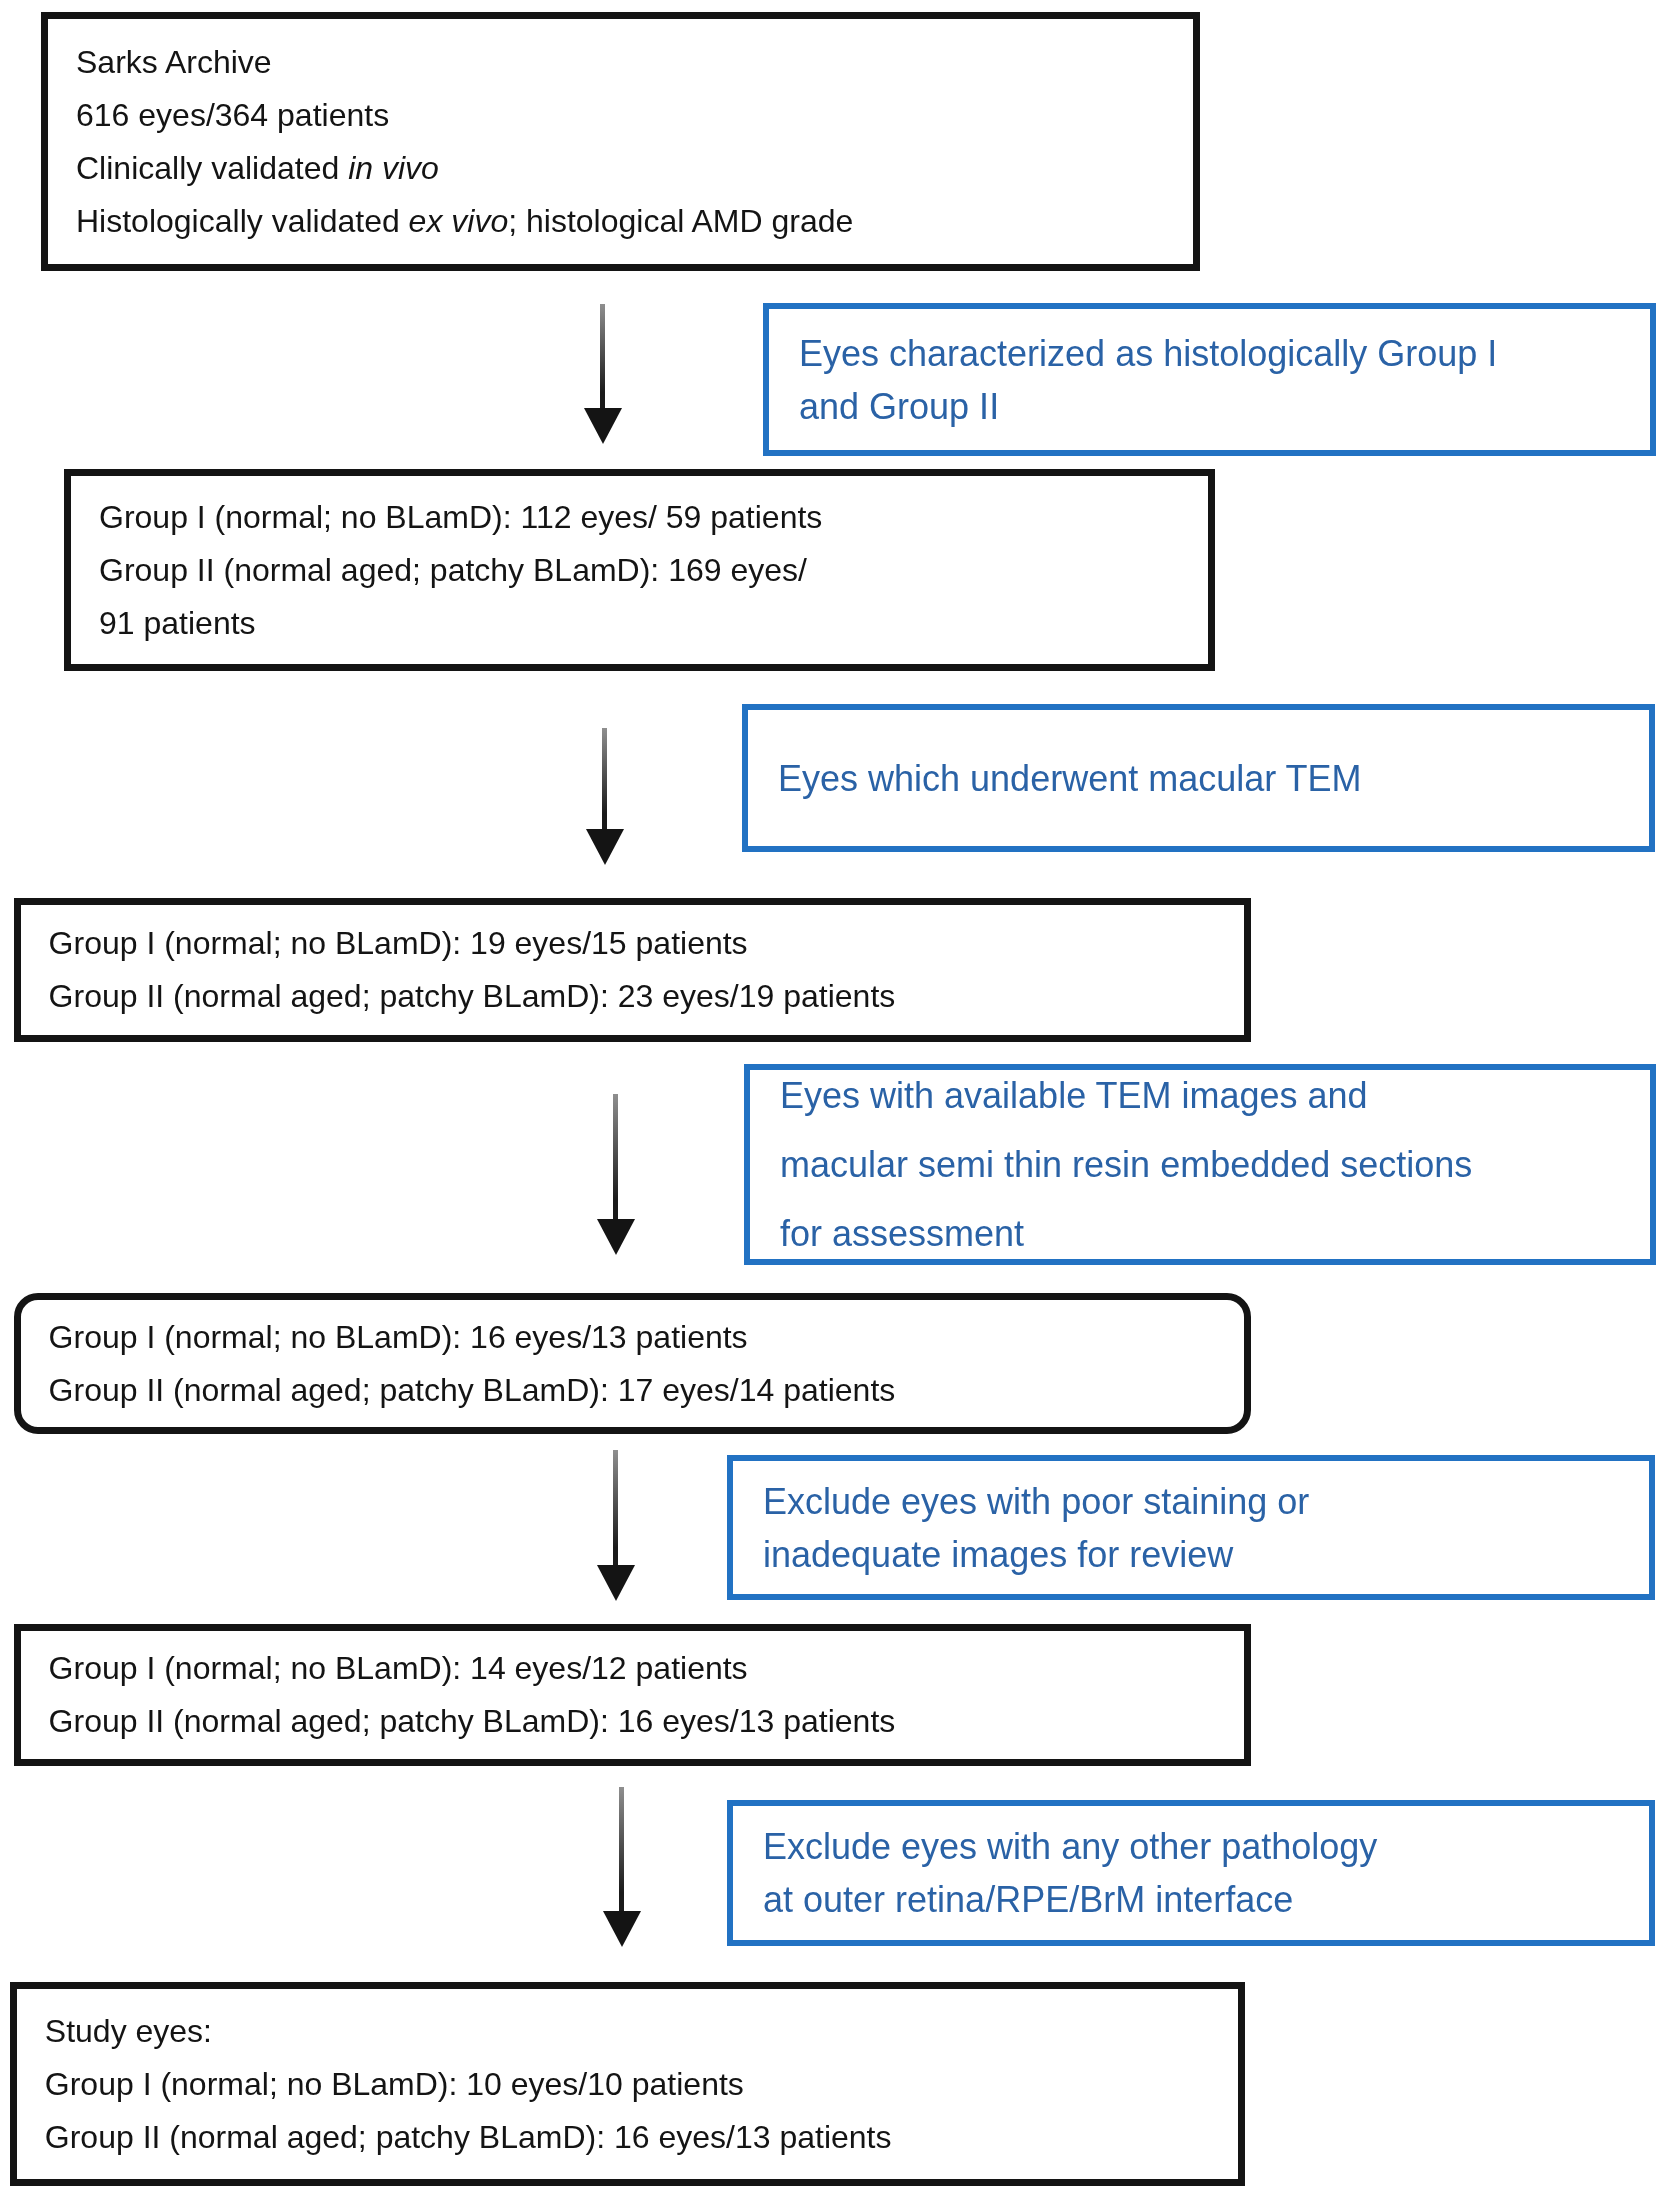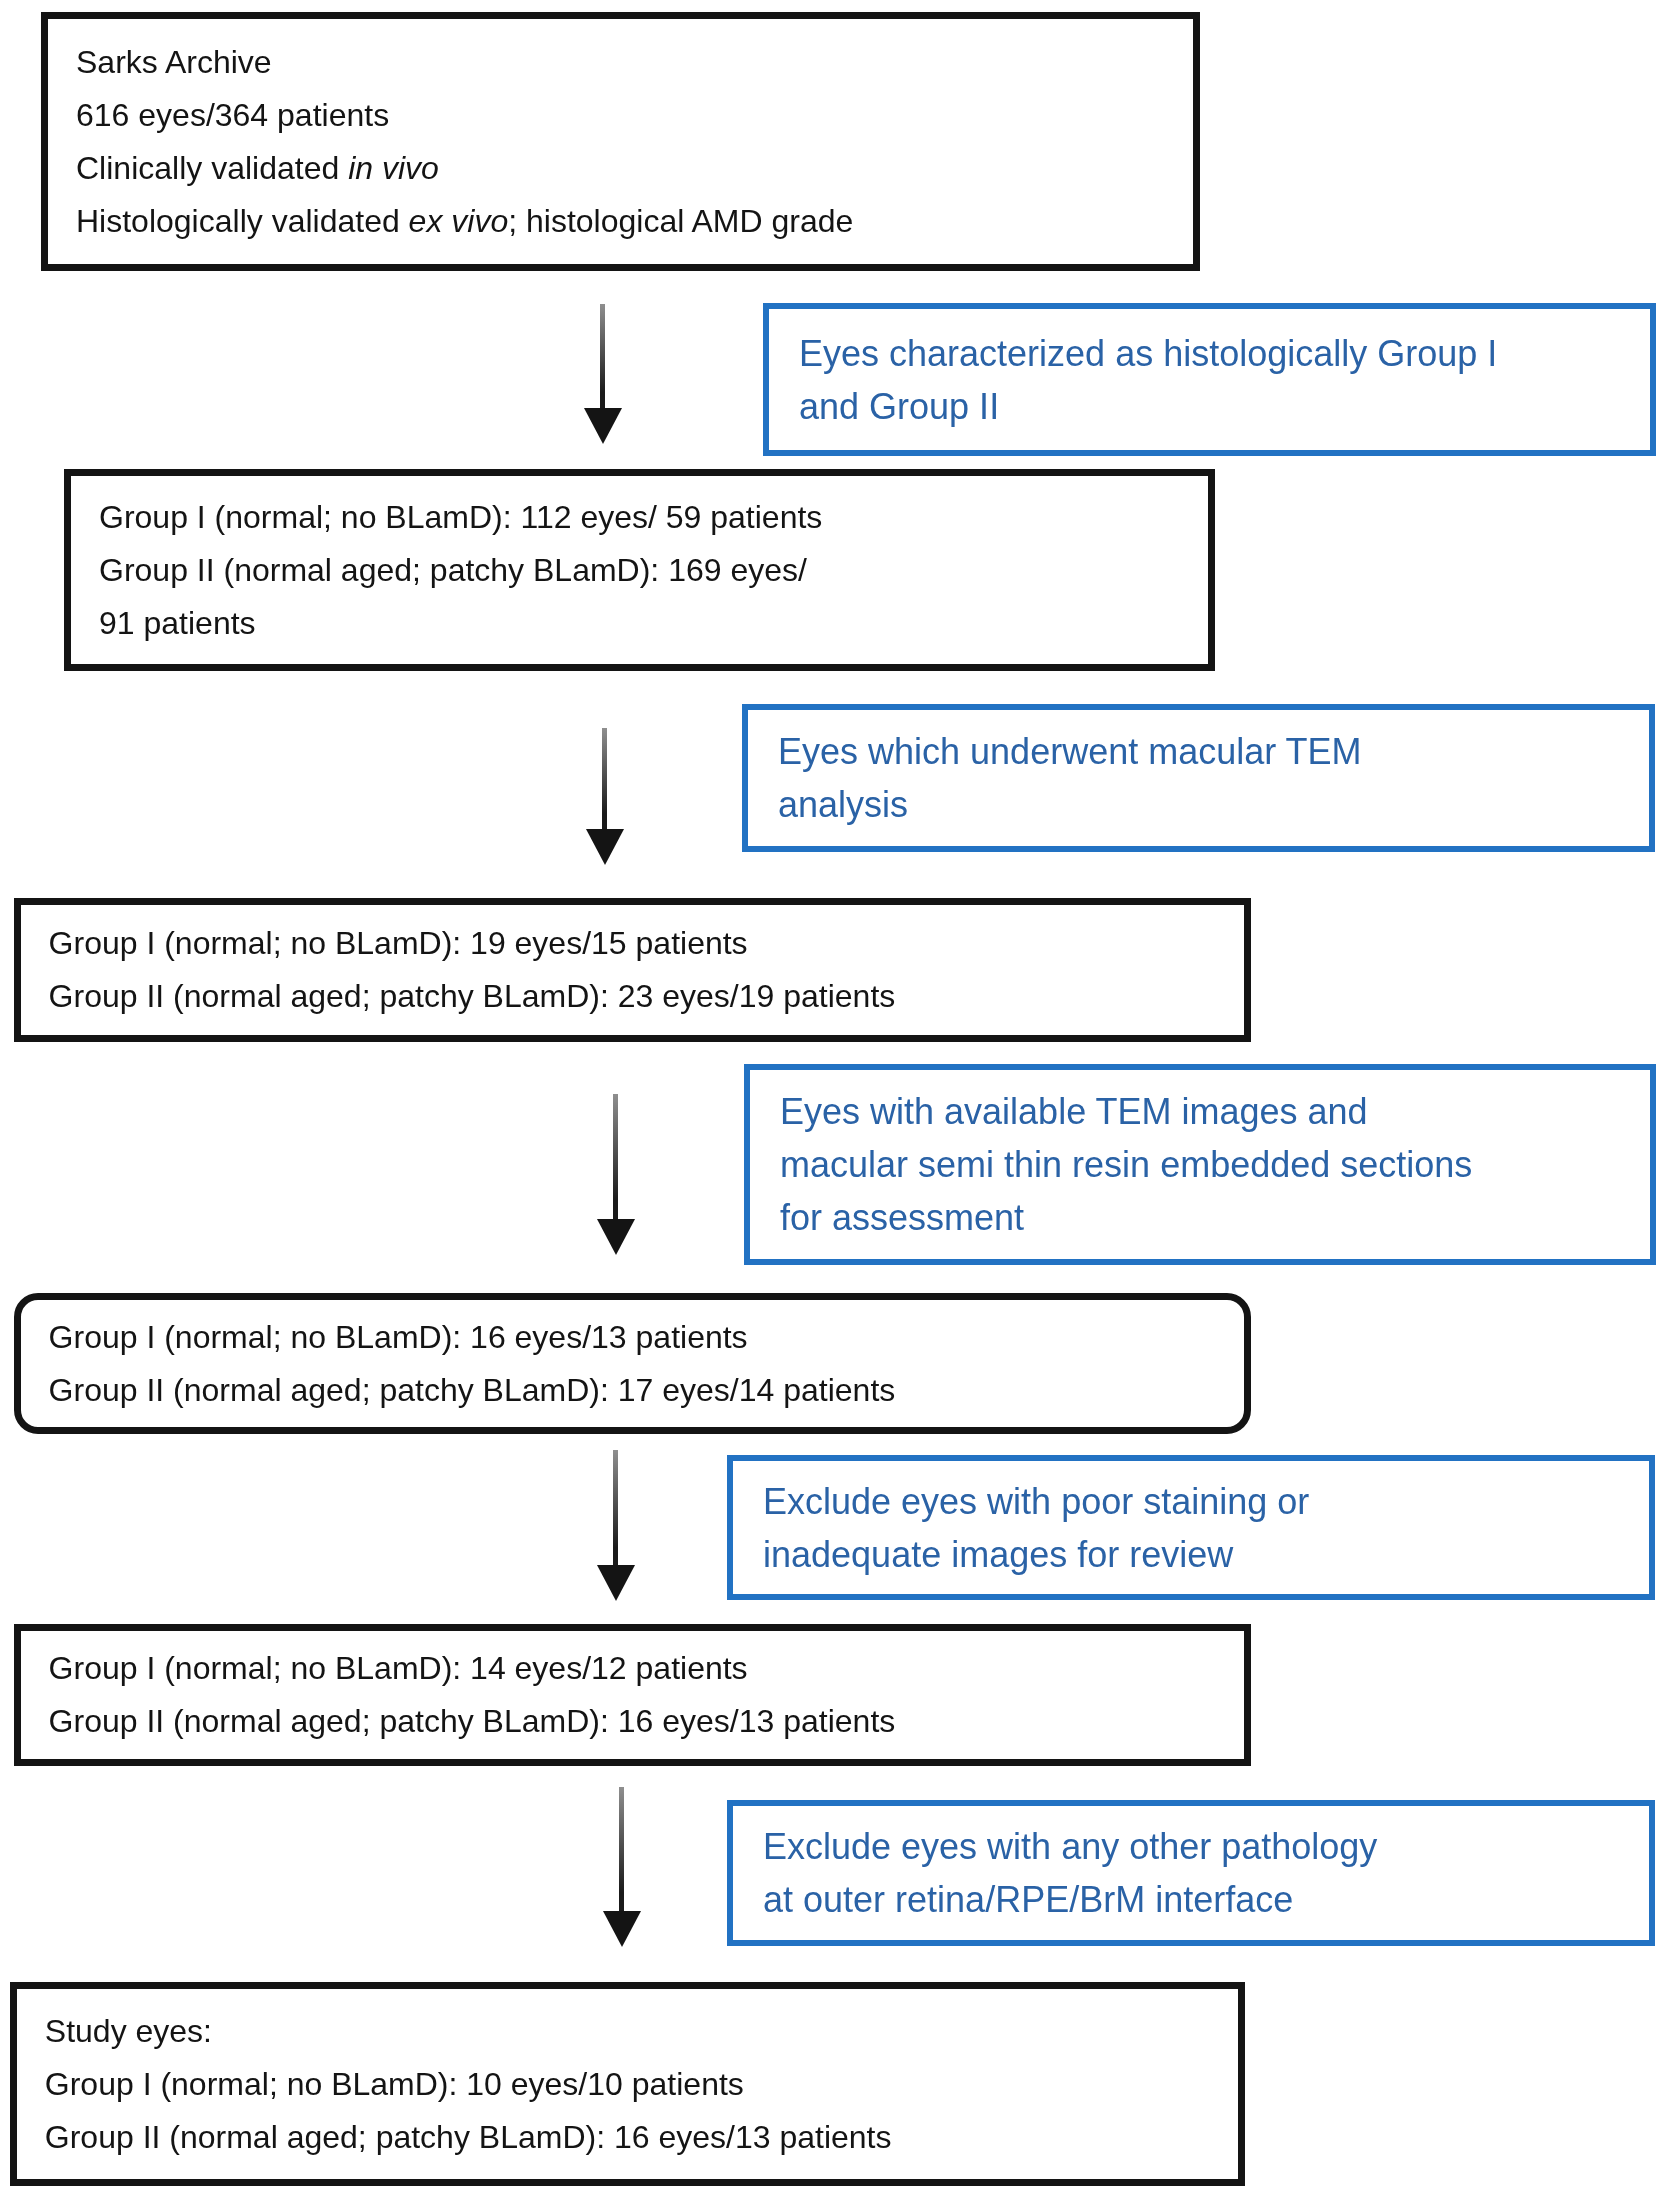--- a/index.html
+++ b/index.html
@@ -84,34 +84,33 @@
     <div class="line"><span>91 patients</span></div>
   </div>
 
   <div class="arrow" style="left:585px; top:728px; height:137px;">
     <div class="stem" style="height:101px;"></div>
     <div class="head"></div>
   </div>
 
   <div class="abox" style="left:742px; top:704px; width:913px; height:148px;">
     <div class="line">Eyes which underwent macular TEM</div>
-    <div class="line">analysis</div>
   </div>
 
   <div class="bbox" style="left:13.6px; top:898px; width:1237px; height:144px;">
     <div class="line"><span>Group I (normal; no BLamD): 19 eyes/15 patients</span></div>
     <div class="line"><span>Group II (normal aged; patchy BLamD): 23 eyes/19 patients</span></div>
   </div>
 
   <div class="arrow" style="left:596px; top:1094px; height:161px;">
     <div class="stem" style="height:125px;"></div>
     <div class="head"></div>
   </div>
 
-  <div class="abox" style="left:744px; top:1064px; width:912px; height:201px;">
+  <div class="abox" style="left:744px; top:1064px; width:912px; height:201px;gap:16px;">
     <div class="line">Eyes with available TEM images and</div>
     <div class="line">macular semi thin resin embedded sections</div>
     <div class="line">for assessment</div>
   </div>
 
   <div class="bbox" style="left:13.6px; top:1293px; width:1237px; height:141px;border-radius:24px;">
     <div class="line"><span>Group I (normal; no BLamD): 16 eyes/13 patients</span></div>
     <div class="line"><span>Group II (normal aged; patchy BLamD): 17 eyes/14 patients</span></div>
   </div>
 

